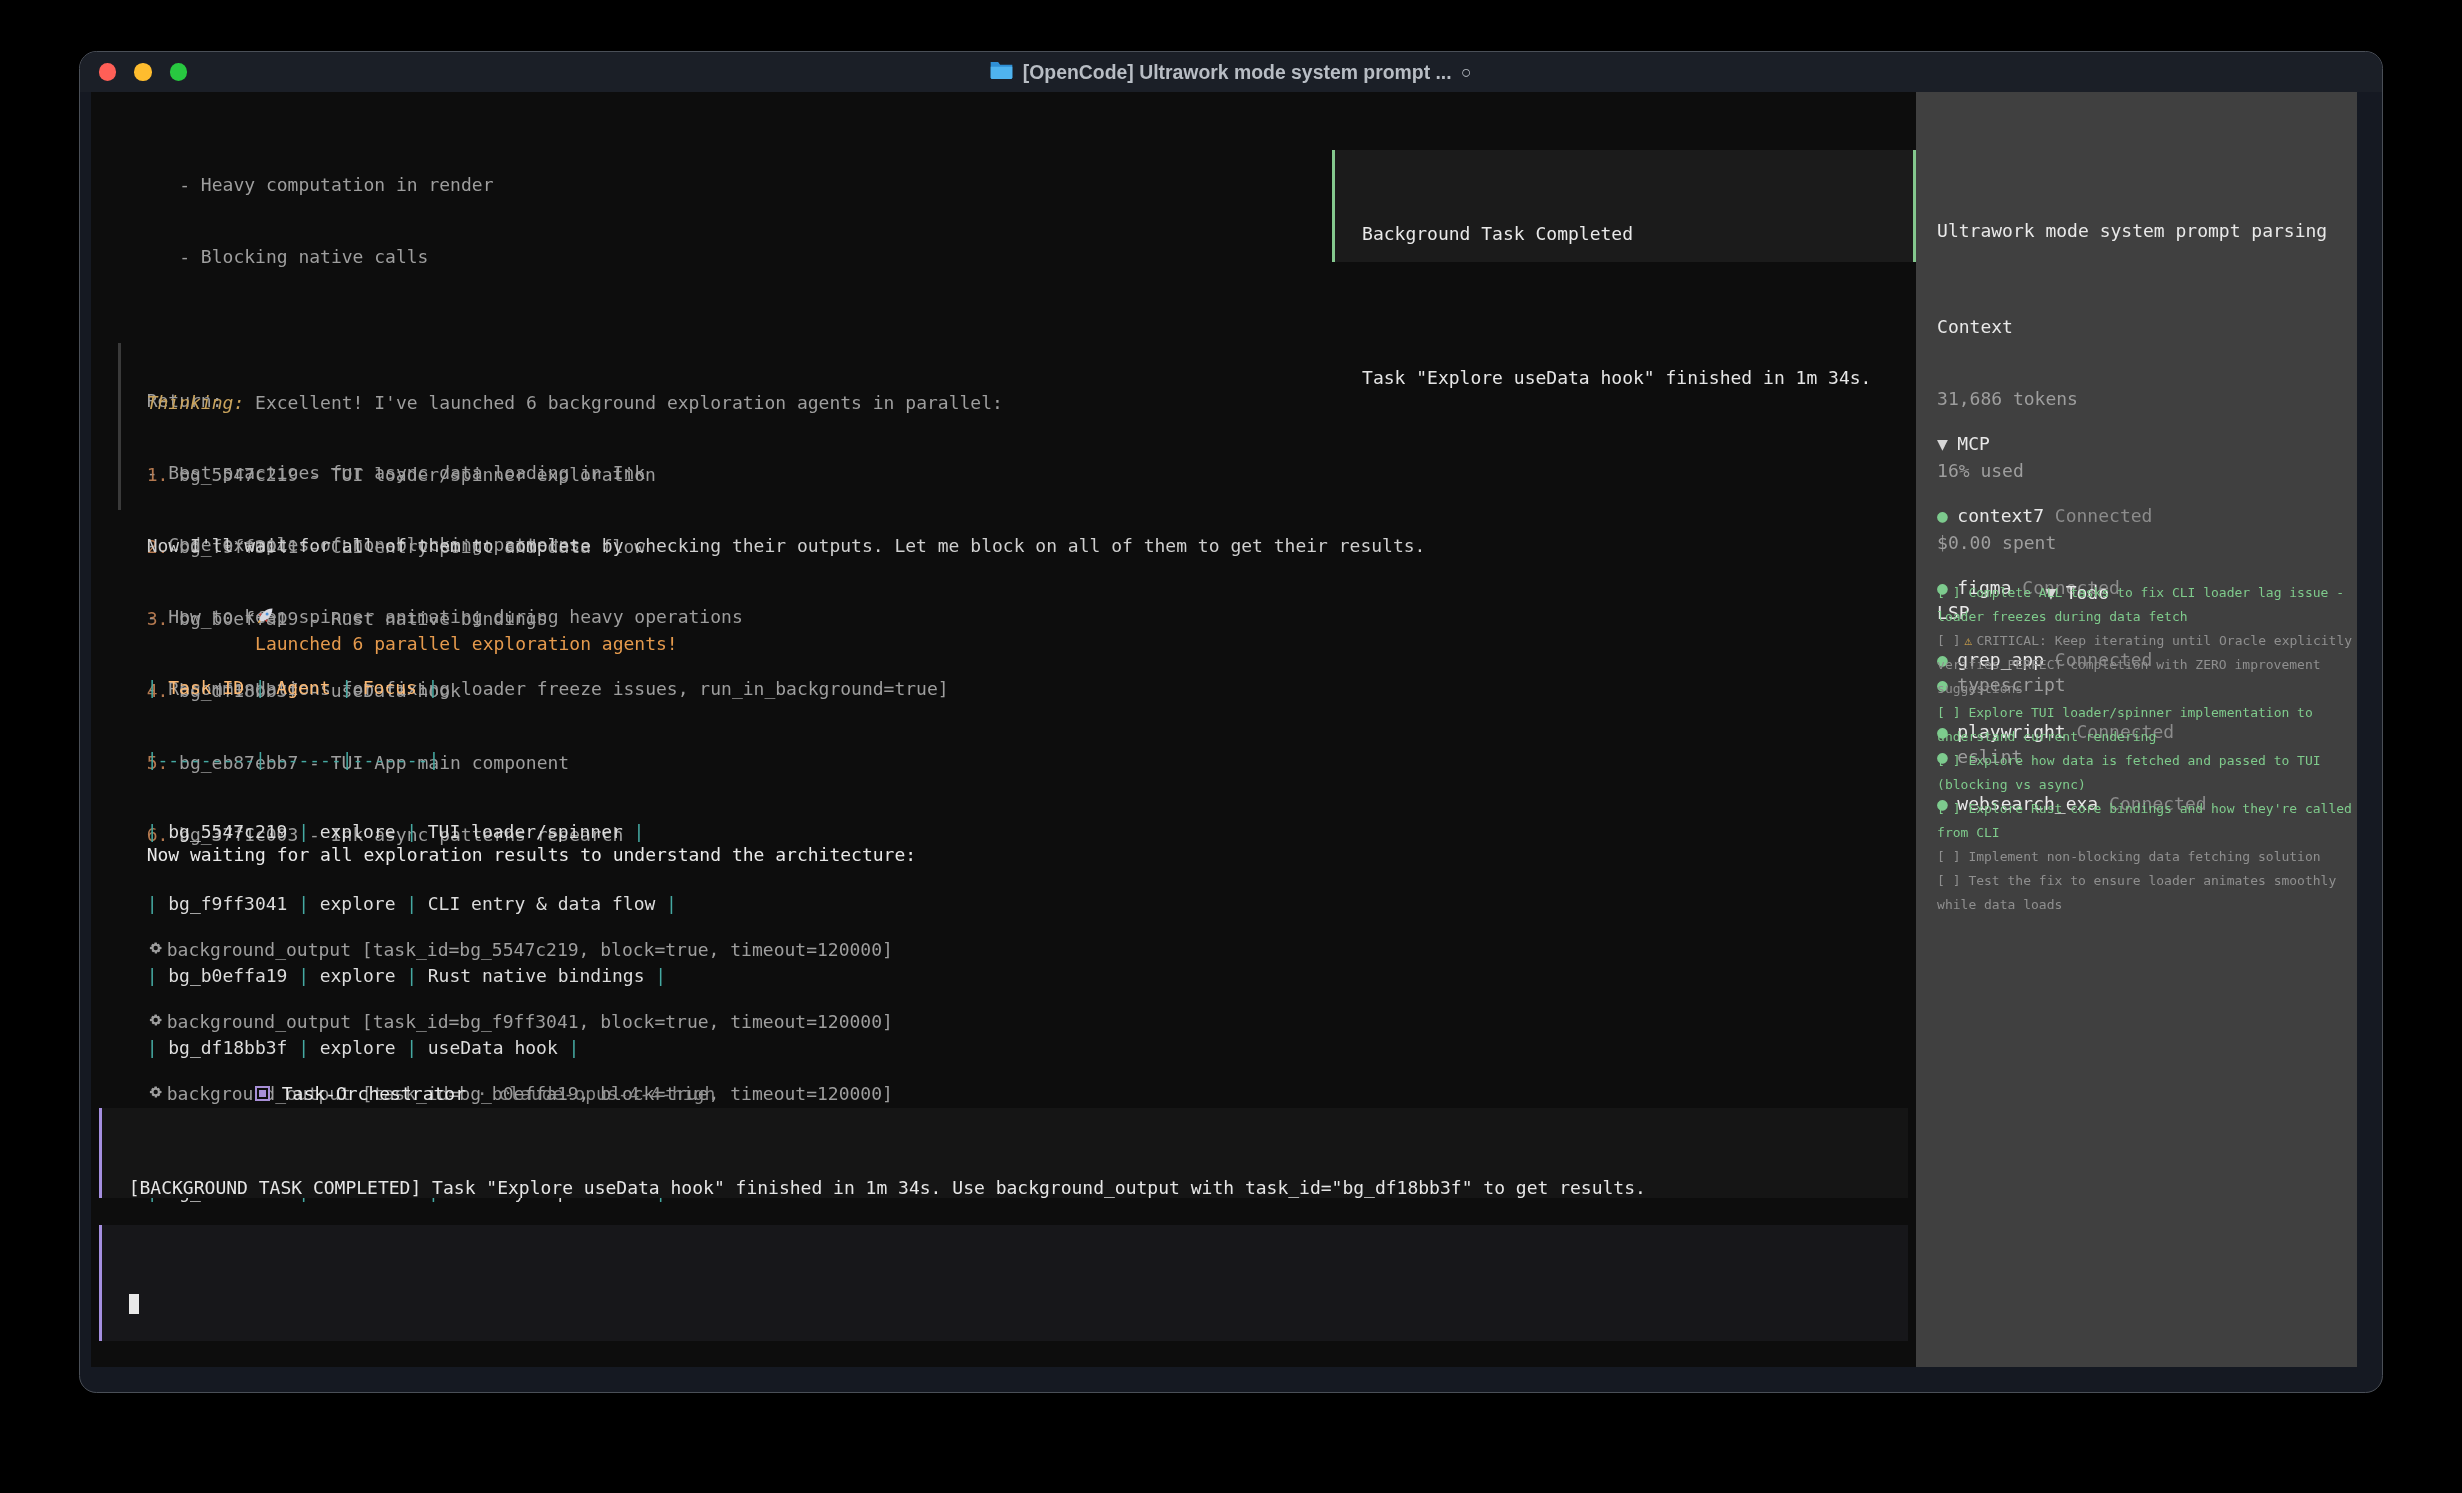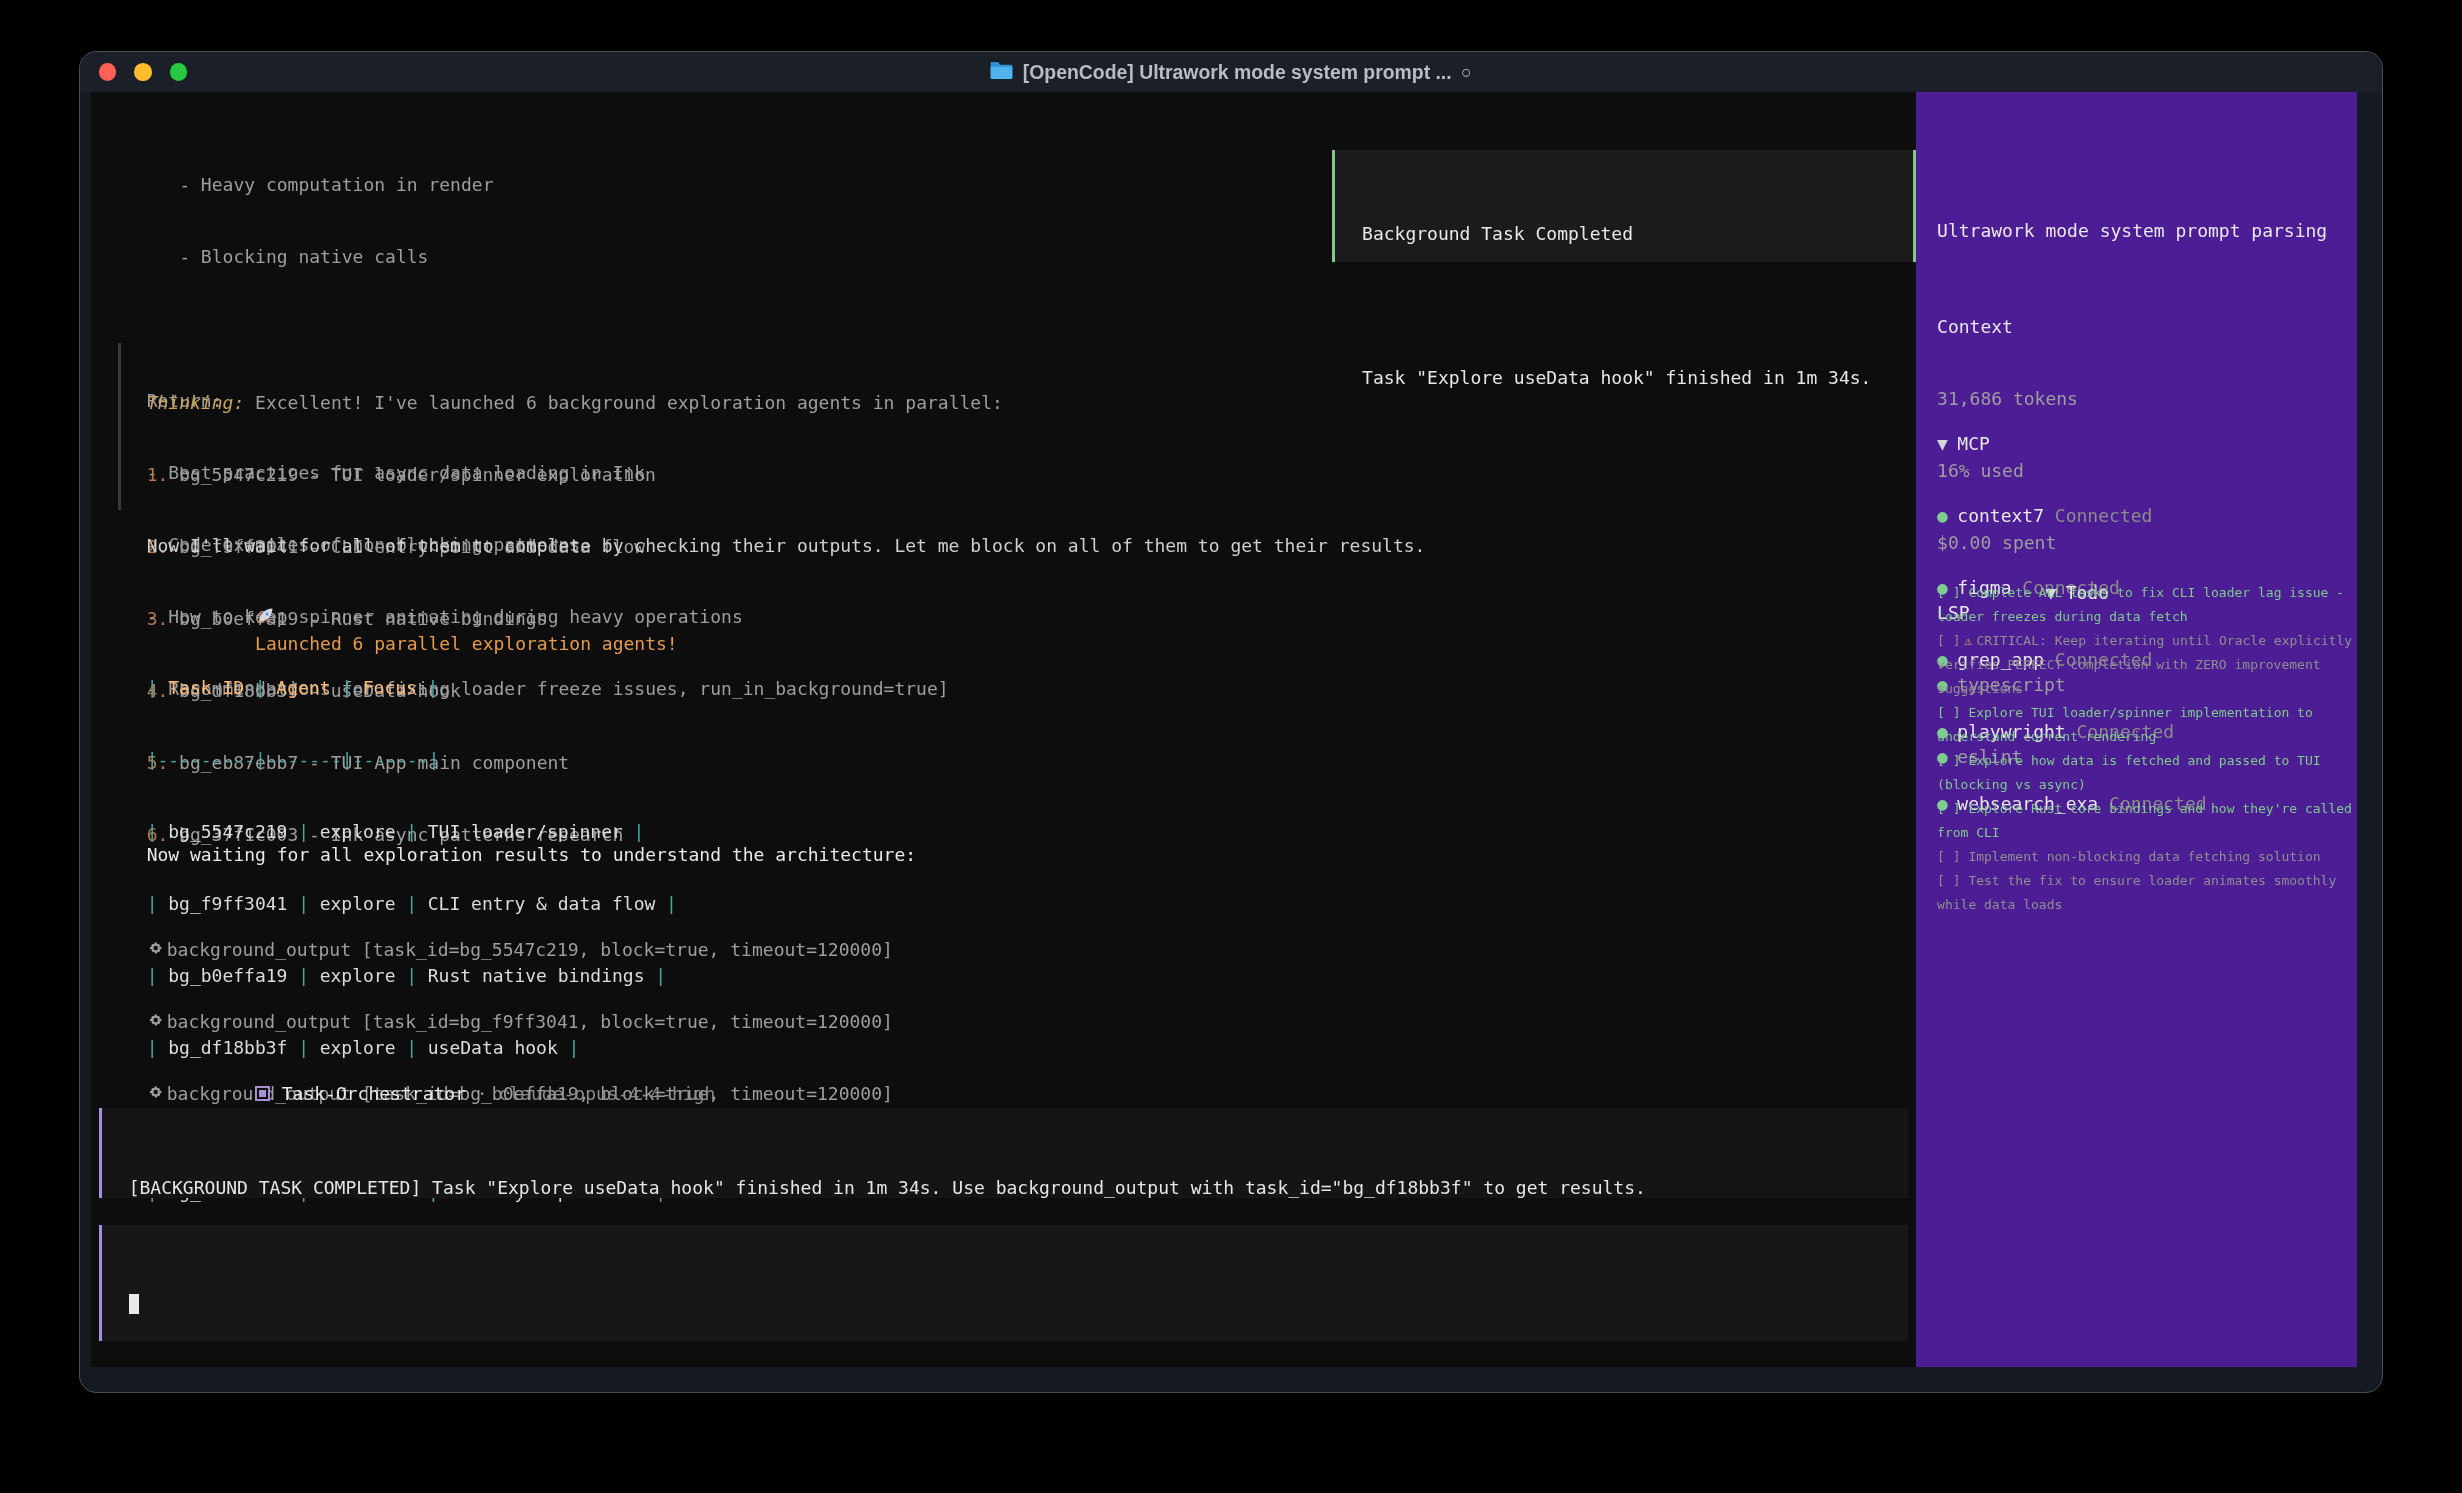--- a/index.html
+++ b/index.html
@@ -10,21 +10,21 @@
             background:#151922; border:1.3px solid #4a4f57; border-radius:17.4px; overflow:hidden; }
   .titlebar { position:relative; height:40px; background:#1b1f27; display:flex; align-items:center; justify-content:center; }
   .lights { position:absolute; left:19px; top:11.4px; display:flex; gap:18px; }
   .light { width:17.4px; height:17.4px; border-radius:50%; }
   .light.red { background:#ff5f57; } .light.yellow { background:#febc2e; } .light.green { background:#28c840; }
   .title { display:flex; align-items:center; gap:9.4px; font-family:"Liberation Sans", sans-serif;
            font-size:19.4px; font-weight:bold; color:#b8bdc4; }
   .title .circ { font-size:17.4px; font-weight:normal; color:#b8bdc4; }
   .content { position:absolute; left:10.7px; right:12px; top:40px; bottom:25.4px; display:flex; }
   .main { position:relative; width:1825px; background:#0d0d0d; overflow:hidden; }
-  .sidebar { position:relative; flex:1; background:#4c1d95; overflow:hidden; }
+  .sidebar { position:relative; flex:1; background:#404040; overflow:hidden; }
 
   .t { font-size:18px; line-height:24px; color:#9e9e9e; white-space:pre; }
   .tline { height:24px; }
   .b { font-weight:normal; }
   .wht { color:#e9e9e9; }
   .dim { color:#8c8c8c; }
   .blk { position:absolute; left:56px; }
   .thinking-label { color:#c9a35c; font-style:italic; }
   .num { color:#b3784f; margin-right:10.7px; }
   .bar-thinking { position:absolute; left:27px; top:251px; width:3.3px; height:167px; background:#3a3a3a; }

